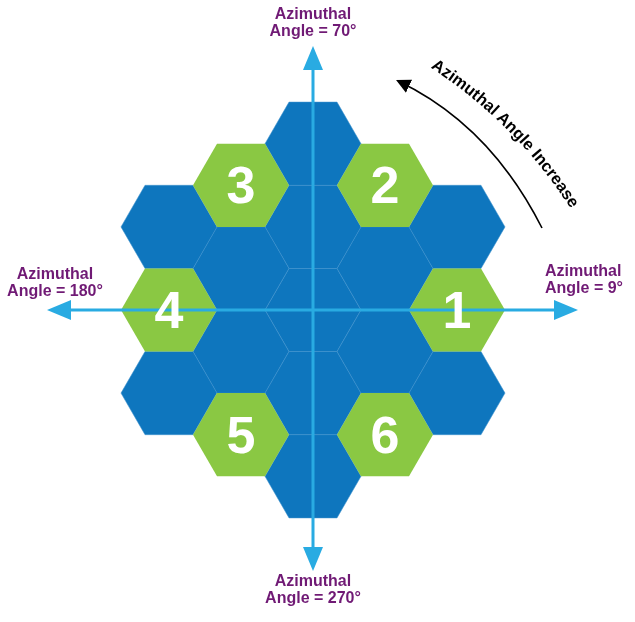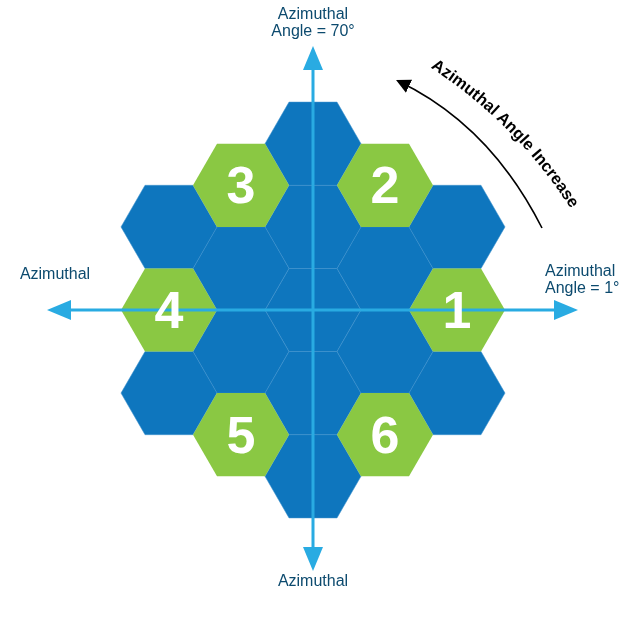--- a/index.html
+++ b/index.html
@@ -2,21 +2,21 @@
 <html><head>
 <meta charset="utf-8">
 <style>
   html,body { margin:0; padding:0; }
   body {
     width:635px; height:622px; background:#ffffff; position:relative;
     font-family:"Liberation Sans", sans-serif; overflow:hidden;
   }
   .stage { position:absolute; left:0; top:0; width:635px; height:622px; }
   .axis-label {
-    position:absolute; color:#0c4a6e; font-size:16px; font-weight:400;
+    position:absolute; color:#701a75; font-size:16px; font-weight:700;
     line-height:17px; white-space:nowrap; text-align:center;
   }
   .axis-label.top    { left:313px; top:5px;   transform:translateX(-50%); }
   .axis-label.bottom { left:313px; top:572px; transform:translateX(-50%); }
   .axis-label.left   { left:55px;  top:265px; transform:translateX(-50%); }
   .axis-label.right  { left:545px; top:262px; text-align:left; }
   .blue-hex  { fill:#0E76BE; stroke:#3E92CE; stroke-opacity:0.55; stroke-width:1; stroke-linejoin:round; }
   .green-hex { fill:#8AC843; }
   .seg-num   { font-family:"Liberation Sans", sans-serif; font-size:52px; font-weight:700; fill:#ffffff; text-anchor:middle; }
   .axis-line { stroke:#29ABE2; stroke-width:3; }
@@ -85,20 +85,22 @@
     </text>
   </g>
 </svg>
 
 <div class="axis-label top">
   <div>Azimuthal</div>
   <div>Angle = 70°</div>
 </div>
 <div class="axis-label right">
   <div>Azimuthal</div>
-  <div>Angle = 1°</div>
+  <div>Angle = 9°</div>
 </div>
 <div class="axis-label left">
   <div>Azimuthal</div>
+  <div>Angle = 180°</div>
 </div>
 <div class="axis-label bottom">
   <div>Azimuthal</div>
+  <div>Angle = 270°</div>
 </div>
 
 </body></html>

